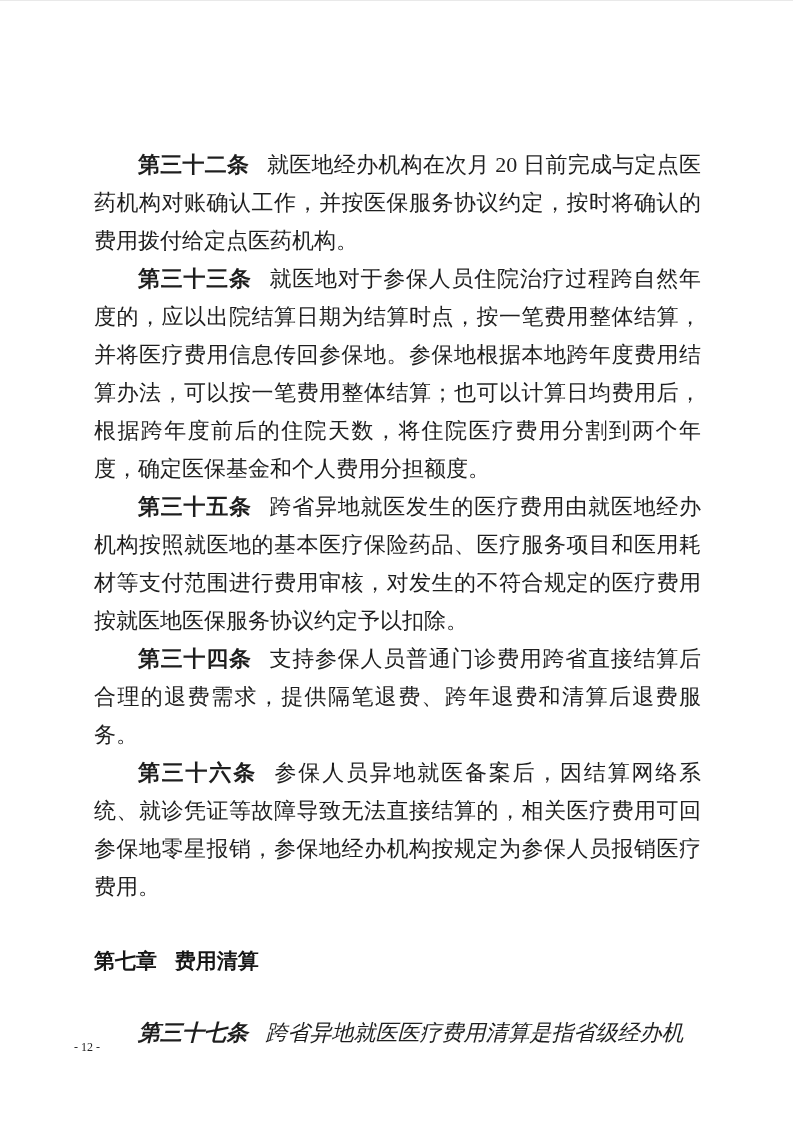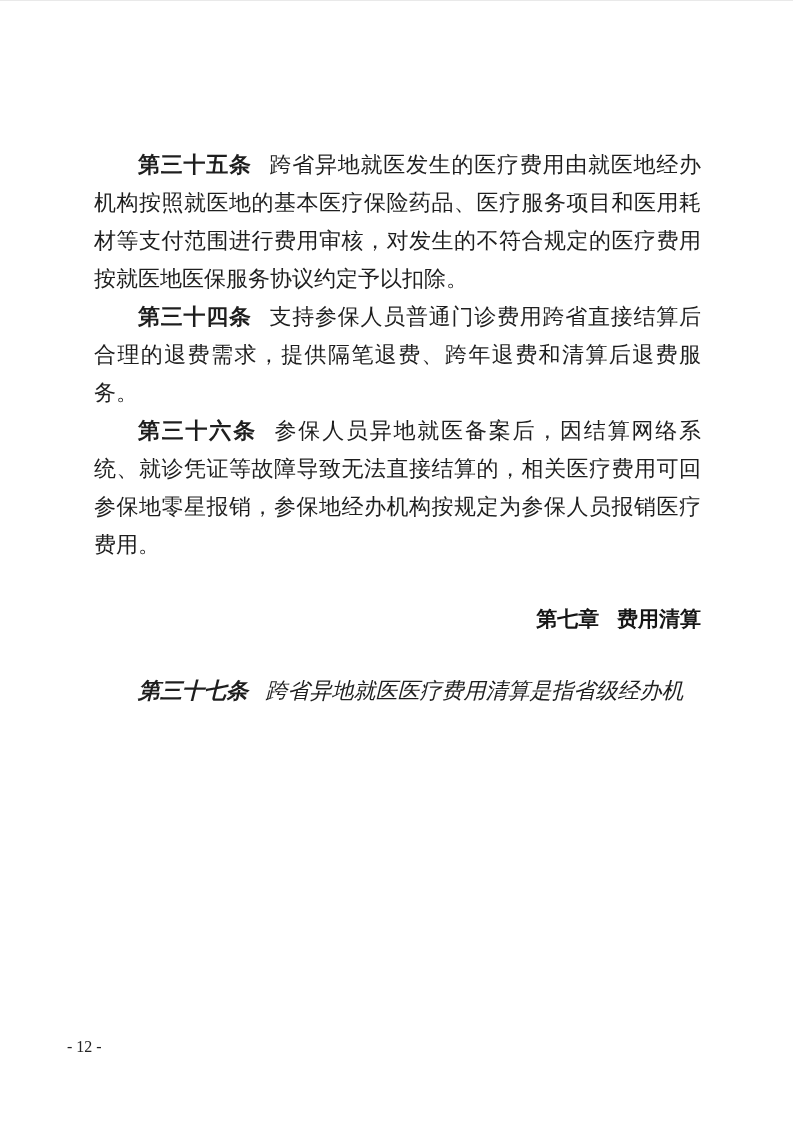--- a/index.html
+++ b/index.html
@@ -33,51 +33,57 @@
     text-indent: 2em;
   }
   .article-label {
     font-weight: bold;
     margin-right: 0.8em;
   }
   .chapter {
     margin: 36px 0 0 0;
     padding: 0;
     text-indent: 0;
-    text-align: right;
+    text-align: left;
     font-family: "Liberation Sans", "DejaVu Sans", sans-serif;
     font-weight: bold;
     font-size: 21px;
     line-height: 38px;
     color: #161616;
   }
   .chapter-title {
     margin-left: 0.85em;
   }
   .para-last {
     margin-top: 34px;
     font-style: italic;
   }
   .footer {
     position: absolute;
-    left: 67px;
+    left: 74px;
     top: 1039px;
-    font-size: 16px;
+    font-size: 12px;
     line-height: 14px;
     color: #222222;
     font-family: "Liberation Serif", "DejaVu Serif", serif;
   }
 </style>
 </head>
 <body>
 
 <div class="page">
   <div class="content">
 
+    <p class="para">
+      <span class="article-label">第三十二条</span><span>就医地经办机构在次月 20 日前完成与定点医药机构对账确认工作，并按医保服务协议约定，按时将确认的费用拨付给定点医药机构。</span>
+    </p>
 
+    <p class="para">
+      <span class="article-label">第三十三条</span><span>就医地对于参保人员住院治疗过程跨自然年度的，应以出院结算日期为结算时点，按一笔费用整体结算，并将医疗费用信息传回参保地。参保地根据本地跨年度费用结算办法，可以按一笔费用整体结算；也可以计算日均费用后，根据跨年度前后的住院天数，将住院医疗费用分割到两个年度，确定医保基金和个人费用分担额度。</span>
+    </p>
 
     <p class="para">
       <span class="article-label">第三十五条</span><span>跨省异地就医发生的医疗费用由就医地经办机构按照就医地的基本医疗保险药品、医疗服务项目和医用耗材等支付范围进行费用审核，对发生的不符合规定的医疗费用按就医地医保服务协议约定予以扣除。</span>
     </p>
 
     <p class="para">
       <span class="article-label">第三十四条</span><span>支持参保人员普通门诊费用跨省直接结算后合理的退费需求，提供隔笔退费、跨年退费和清算后退费服务。</span>
     </p>
 
     <p class="para">

